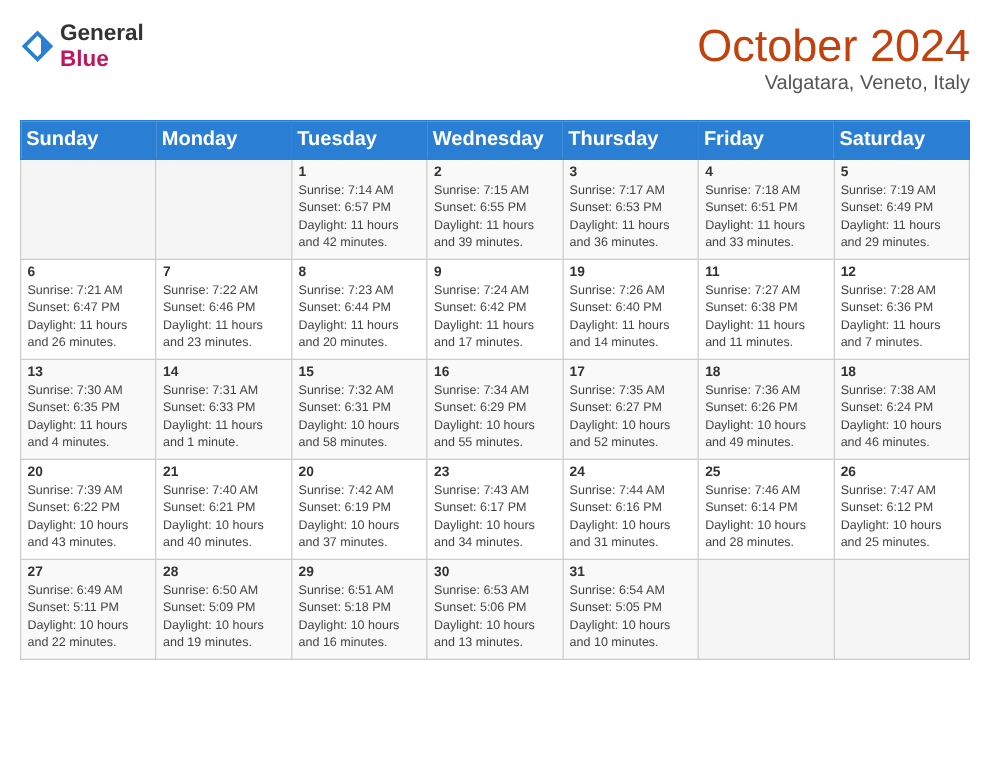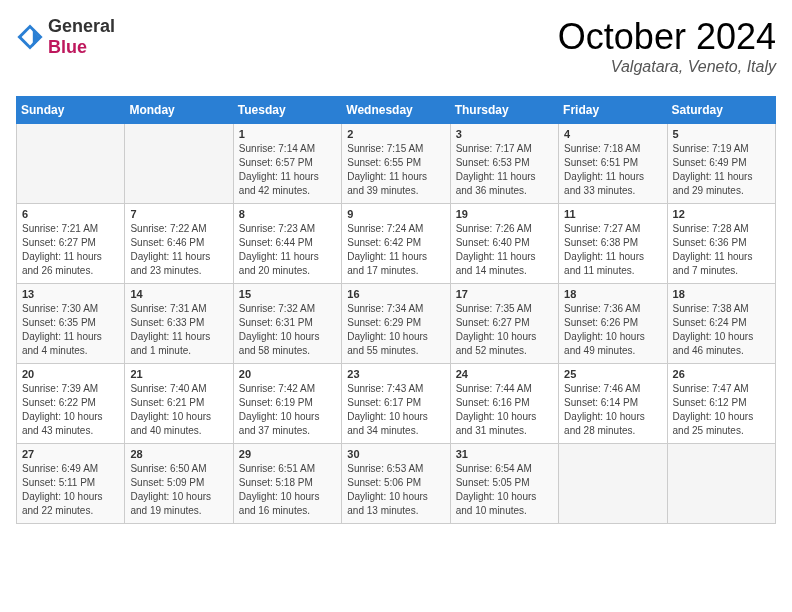--- a/index.html
+++ b/index.html
@@ -34,36 +34,35 @@
     .logo-icon {
       width: 28px;
       height: 28px;
     }
     .title-block {
       text-align: right;
     }
     .month-title {
       font-size: 36px;
       font-weight: normal;
-      color: #000000;
+      color: #c2410c;
     }
     .location-title {
       font-size: 16px;
       color: #555;
-      font-style: italic;
     }
     table {
       width: 100%;
       border-collapse: collapse;
       table-layout: fixed;
     }
     thead tr th {
       background-color: #2a7fd4;
       color: #fff;
-      font-size: 12px;
+      font-size: 16px;
       font-weight: bold;
       padding: 6px 4px;
       text-align: left;
       border: 1px solid #2a7fd4;
     }
     tbody tr td {
       vertical-align: top;
       border: 1px solid #ccc;
       padding: 4px 5px;
       font-size: 10px;
@@ -161,21 +160,21 @@
           <span class="day-number">5</span>
           <div class="cell-info">Sunrise: 7:19 AM
 Sunset: 6:49 PM
 Daylight: 11 hours and 29 minutes.</div>
         </td>
       </tr>
       <tr>
         <td>
           <span class="day-number">6</span>
           <div class="cell-info">Sunrise: 7:21 AM
-Sunset: 6:27 PM
+Sunset: 6:47 PM
 Daylight: 11 hours and 26 minutes.</div>
         </td>
         <td>
           <span class="day-number">7</span>
           <div class="cell-info">Sunrise: 7:22 AM
 Sunset: 6:46 PM
 Daylight: 11 hours and 23 minutes.</div>
         </td>
         <td>
           <span class="day-number">8</span>

